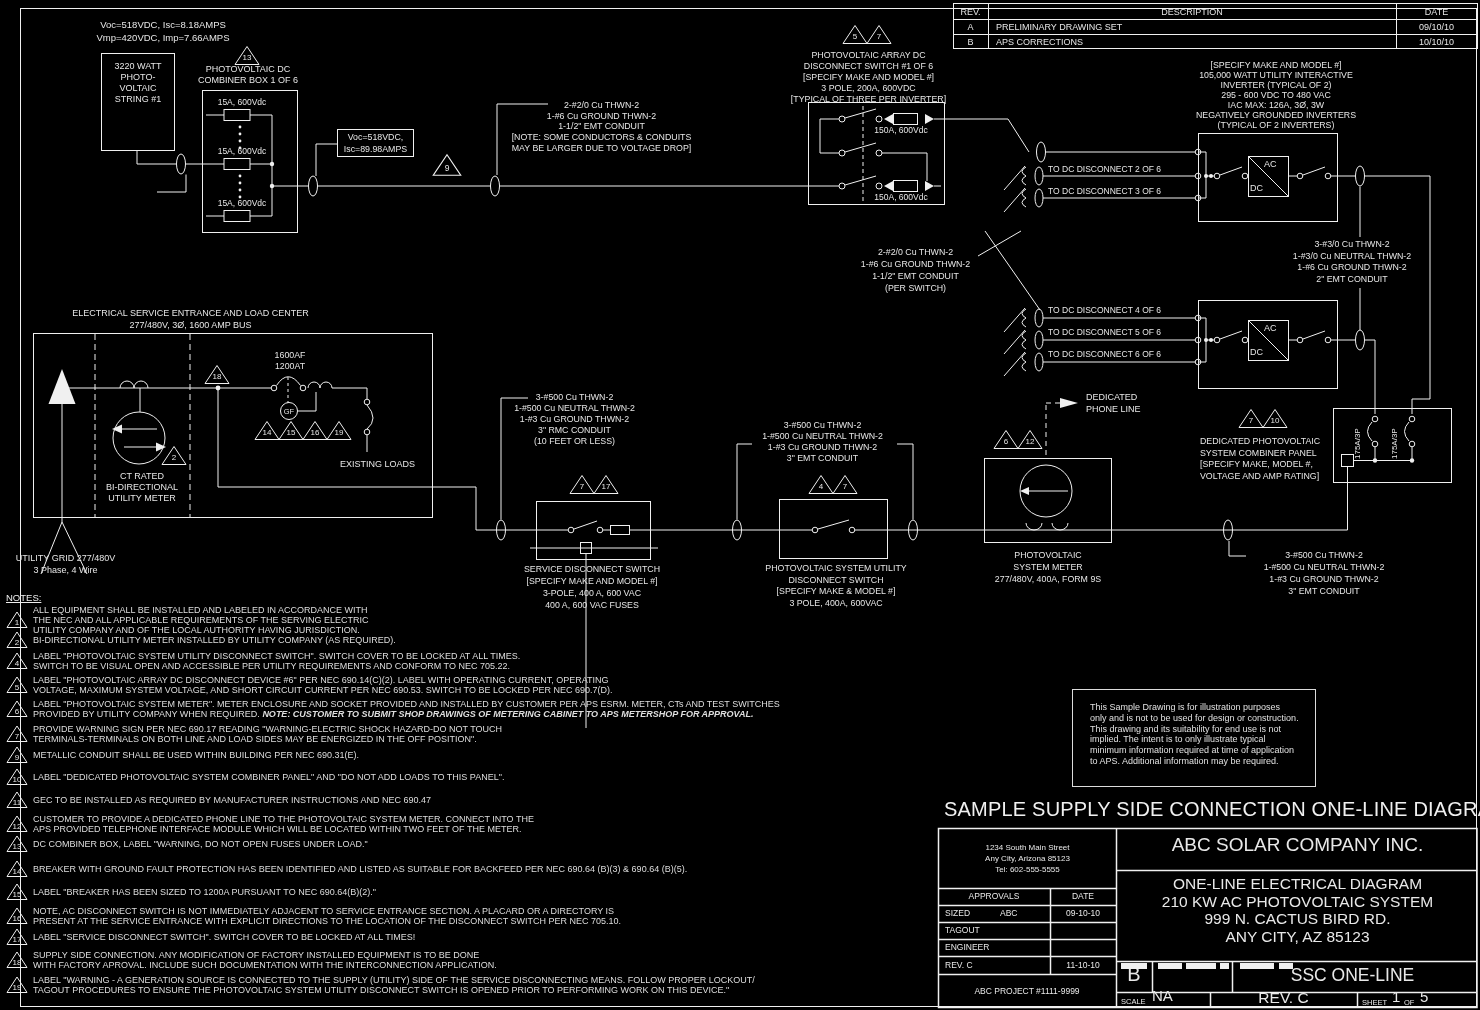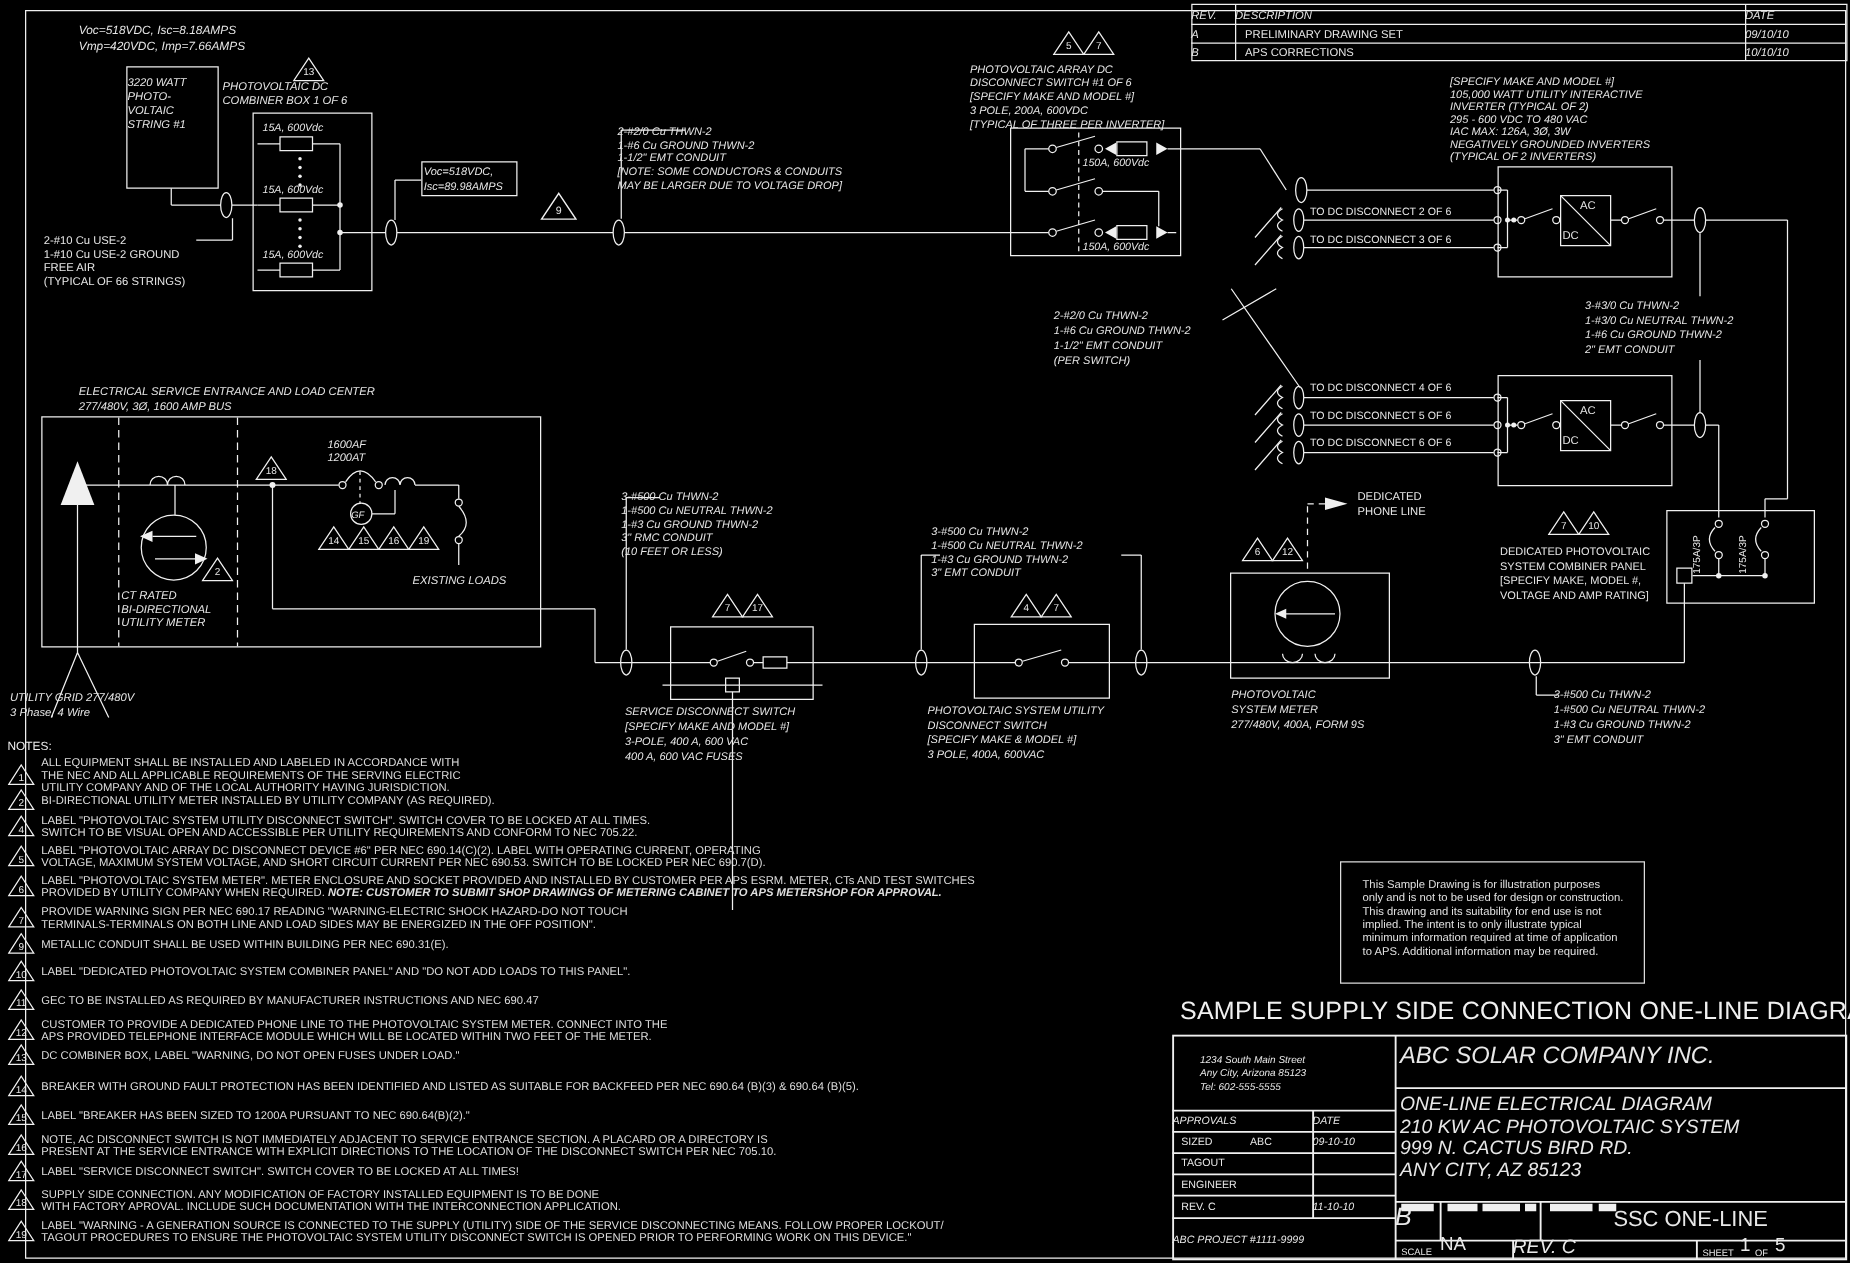--- a/index.html
+++ b/index.html
@@ -1,38 +1,38 @@
 <!DOCTYPE html>
 <html><head>
 <meta charset="utf-8">
 <style>
   html,body{margin:0;padding:0;background:#000;}
   #sheet{position:relative;width:1480px;height:1010px;background:#000;overflow:hidden;
          font-family:"Liberation Sans", sans-serif;color:#e8e8e8;}
   svg.linework{position:absolute;left:0;top:0;}
   .lbl{position:absolute;white-space:pre-line;font-size:9px;line-height:10.5px;color:#e6e6e6;}
-  .c{font-style:italic;}
+  .c{text-align:center;}
   .flag{position:absolute;width:26px;height:21px;}
   .flag svg{position:absolute;left:0;top:0;width:100%;height:100%;}
   .flag .fn{position:absolute;left:0;right:0;top:8px;text-align:center;font-size:8px;color:#e6e6e6;}
   .flag.big{width:30px;height:24px;}
   .flag.big .fn{top:10px;font-size:8.5px;}
   .flag.s{width:22px;height:18px;flex:0 0 22px;}
   .flag.s .fn{top:6.5px;font-size:8px;}
   .note{position:absolute;left:6px;display:flex;gap:5px;align-items:center;}
   .note .flag.s{position:relative;}
   .ntext{font-size:9px;line-height:10.2px;color:#dedede;white-space:pre-line;}
   .bi{font-style:italic;font-weight:bold;}
   .rot{position:absolute;writing-mode:vertical-rl;transform:rotate(180deg);font-size:8px;color:#e6e6e6;}
   .disc-box{position:absolute;left:1072px;top:689px;width:242px;height:96px;border:1.5px solid #dcdcdc;}
   .disc-text{position:absolute;left:17px;top:12px;width:215px;font-size:9px;line-height:10.8px;white-space:pre-line;color:#e0e0e0;}
   .big-title{position:absolute;left:944px;top:798px;font-size:20px;letter-spacing:.2px;color:#f0f0f0;white-space:nowrap;}
   .tb{position:absolute;color:#e8e8e8;}
   .bar{position:absolute;height:6px;background:#f0f0f0;}
-  .nheading{position:absolute;left:6px;top:592px;font-size:9.5px;color:#eee;}
+  .nheading{position:absolute;left:6px;top:592px;font-size:9.5px;text-decoration:underline;color:#eee;}
 </style>
 </head>
 <body>
 
 <div id="sheet">
 
 <svg class="linework" width="1480" height="1010" viewBox="0 0 1480 1010" stroke="#f0f0f0" stroke-width="1" fill="none">
 
   <rect x="20.5" y="8.5" width="1456" height="998"></rect>
 
@@ -248,24 +248,20 @@
 Vmp=420VDC, Imp=7.66AMPS</div>
 <div class="lbl c" style="left:102px;top:61px;width:72px;line-height:11px">3220 WATT
 PHOTO-
 VOLTAIC
 STRING #1</div>
 <div class="lbl c" style="left:178px;top:64px;width:140px;line-height:11px">PHOTOVOLTAIC DC
 COMBINER BOX 1 OF 6</div>
 <div class="lbl c" style="left:210px;top:97px;width:64px;font-size:8.5px">15A, 600Vdc</div>
 <div class="lbl c" style="left:210px;top:146px;width:64px;font-size:8.5px">15A, 600Vdc</div>
 <div class="lbl c" style="left:210px;top:198px;width:64px;font-size:8.5px">15A, 600Vdc</div>
-<div class="lbl" style="left:35px;top:187px;width:140px;line-height:11px">2-#10 Cu USE-2
-1-#10 Cu USE-2 GROUND
-FREE AIR
-(TYPICAL OF 66 STRINGS)</div>
 <div class="lbl c" style="left:339px;top:132px;width:73px;font-size:8.8px;line-height:11.5px">Voc=518VDC,
 Isc=89.98AMPS</div>
 <div class="lbl c" style="left:494px;top:100px;width:215px;font-size:8.8px;line-height:10.7px">2-#2/0 Cu THWN-2
 1-#6 Cu GROUND THWN-2
 1-1/2" EMT CONDUIT
 [NOTE: SOME CONDUCTORS &amp; CONDUITS
 MAY BE LARGER DUE TO VOLTAGE DROP]</div>
 <div class="lbl c" style="left:776px;top:50px;width:185px;font-size:8.8px;line-height:11px">PHOTOVOLTAIC ARRAY DC
 DISCONNECT SWITCH #1 OF 6
 [SPECIFY MAKE AND MODEL #]

